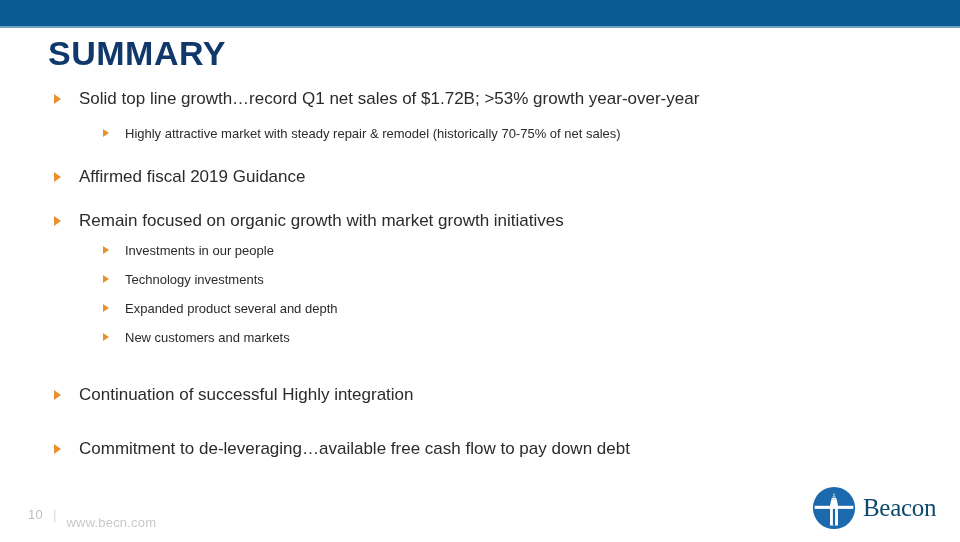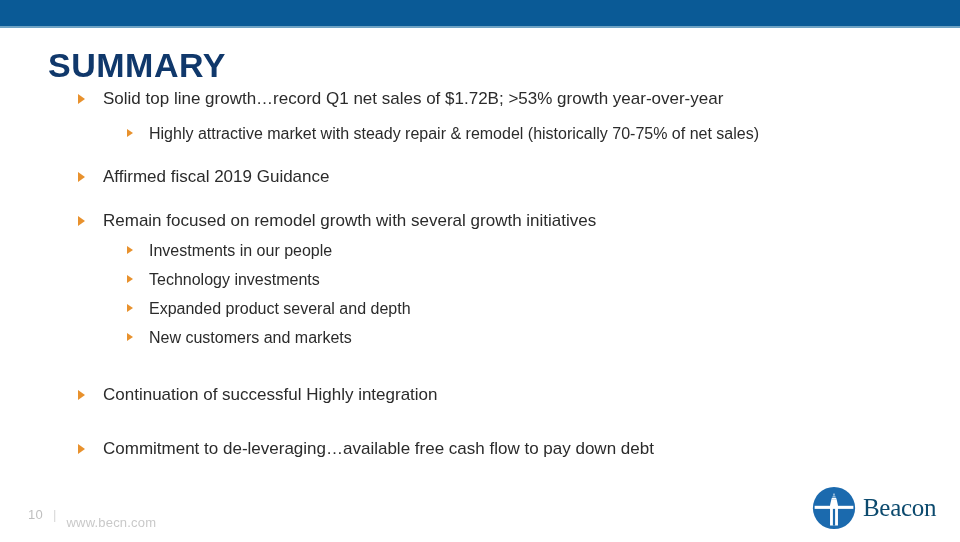--- a/index.html
+++ b/index.html
@@ -33,37 +33,36 @@
     top: 26px;
     width: 960px;
     height: 2px;
     background: #6FA3C4;
   }
 
   
   .title {
     position: absolute;
     left: 48px;
-    top: 47px;
+    top: 35px;
     font-size: 34px;
     font-weight: bold;
     letter-spacing: 0.5px;
     color: #10386B;
     line-height: 1.1;
     white-space: nowrap;
     text-align: center;
   }
 
   
   .bullets {
     position: absolute;
     left: 0;
     top: 88px;
     width: 827px;
-    padding-left: 24px;
   }
   .bullet-row {
     position: relative;
     display: flex;
     align-items: flex-start;
     color: #2B2B2B;
   }
   .tri {
     flex: 0 0 auto;
     display: inline-block;
@@ -86,21 +85,21 @@
     margin-bottom: 0;
   }
   .lvl1 .tri {
     margin-top: 6px;
     margin-right: 18px;
   }
 
   
   .lvl2 {
     padding-left: 103px;
-    font-size: 16px;
+    font-size: 13px;
     line-height: 21px;
   }
   .lvl2 .tri {
     margin-top: 6px;
     border-width: 4.5px 0 4.5px 6.5px;
     margin-right: 16px;
   }
 
   .gap-sm  { height: 13px; }
   .gap-md  { height: 22px; }
@@ -175,21 +174,21 @@
 
     <div class="bullet-row lvl1">
       <span class="tri"></span>
       <span class="bullet-text">Affirmed fiscal 2019 Guidance</span>
     </div>
 
     <div class="gap-md"></div>
 
     <div class="bullet-row lvl1">
       <span class="tri"></span>
-      <span class="bullet-text">Remain focused on remodel growth with several growth initiatives</span>
+      <span class="bullet-text">Remain focused on organic growth with market growth initiatives</span>
     </div>
 
     <div class="gap-row"></div>
 
     <div class="bullet-row lvl2">
       <span class="tri"></span>
       <span class="bullet-text">Investments in our people</span>
     </div>
 
     <div class="gap-row"></div>

